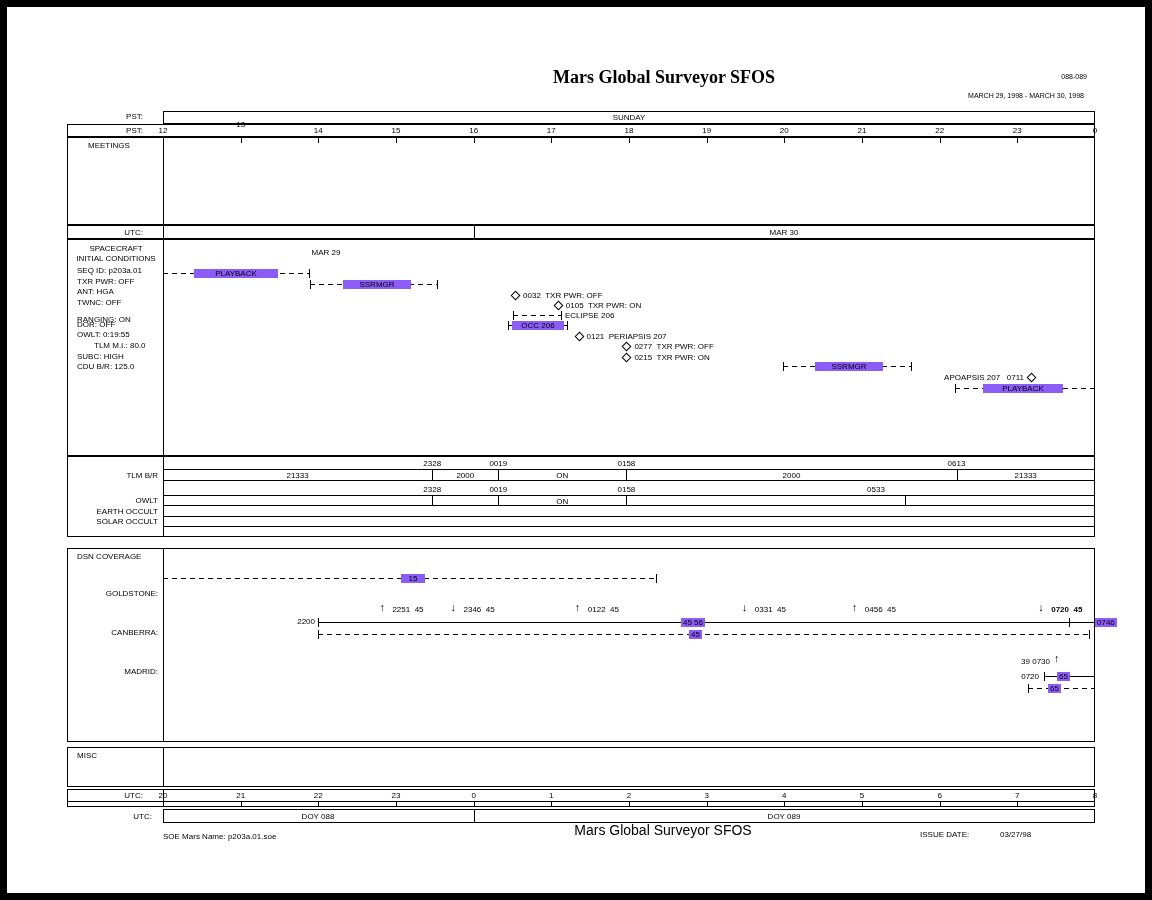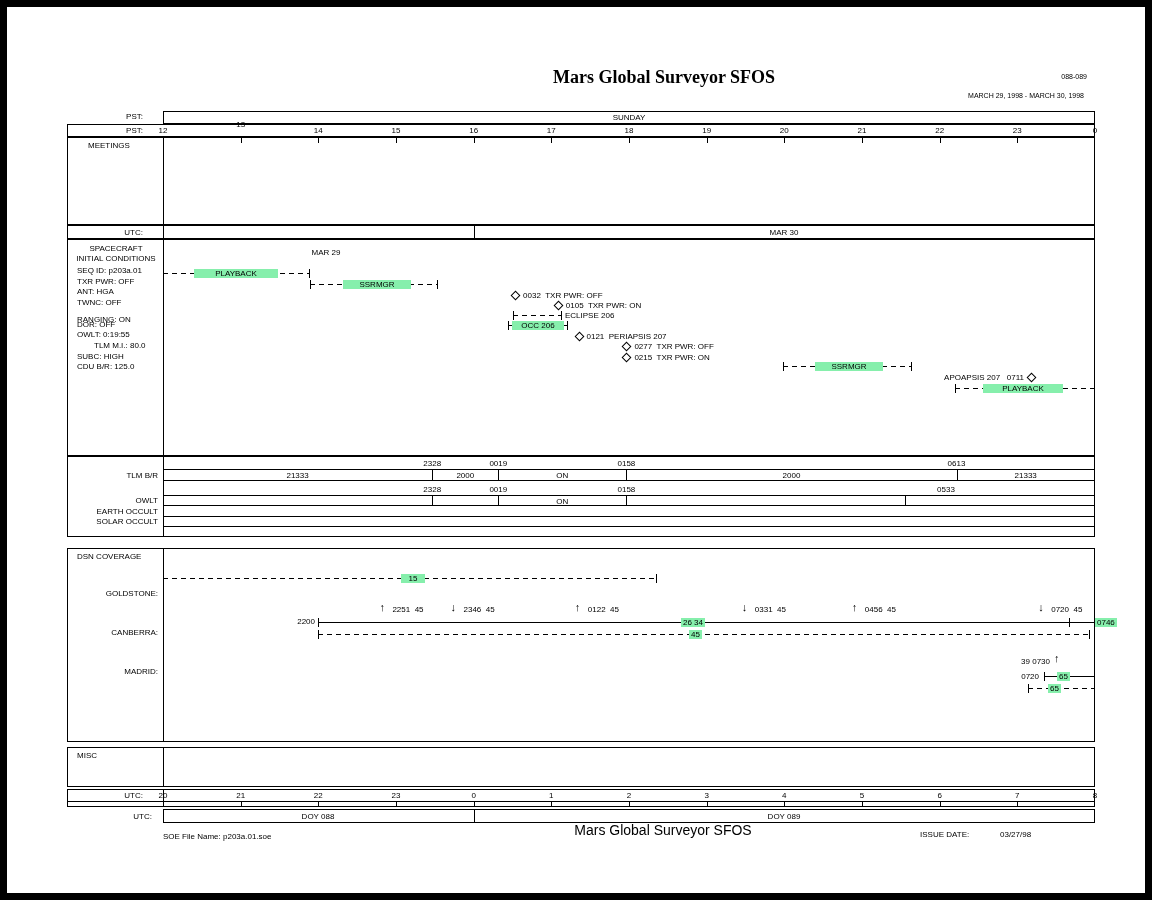--- a/index.html
+++ b/index.html
@@ -9,21 +9,21 @@
     box-shadow:inset 0 0 0 7px #000;overflow:hidden;
   }
   .t{position:absolute;font-size:8px;line-height:9px;white-space:pre;}
   .tc{text-align:center;}
   .tr{text-align:right;}
   .sm{font-size:7px;}
   .box{position:absolute;border:1px solid #000;box-sizing:border-box;background:transparent;}
   .hl{position:absolute;height:1px;background:#000;}
   .vl{position:absolute;width:1px;background:#000;}
   .dash{position:absolute;height:1px;background:repeating-linear-gradient(90deg,#000 0 5px,transparent 5px 9px);}
-  .ll{position:absolute;font-size:8px;line-height:9px;background:#86efac;padding:0 2px;white-space:pre;}
+  .ll{position:absolute;font-size:8px;line-height:9px;background:#8b5cf6;padding:0 2px;white-space:pre;}
   .diamond{position:absolute;width:5px;height:5px;border:1px solid #000;background:#fff;transform:rotate(45deg);}
   .arrow{position:absolute;font-size:11px;line-height:11px;}
   .title{font-family:"Liberation Serif",serif;font-weight:bold;font-size:18px;line-height:20px;}
   .f14{font-size:14px;line-height:16px;}
 </style>
 </head>
 <body>
 
 <div id="canvas">
 
@@ -103,21 +103,21 @@
   <div class="t tr" style="left:60px;top:667px;width:98px;">MADRID:</div>
 
   <div class="dash" style="left:163px;top:578px;width:494px;"></div>
   <div class="vl" style="left:656px;top:574px;height:9px;"></div>
   <div class="ll tc" style="left:401px;top:574px;width:20px;">15</div>
 
   <div class="t tr" style="left:275px;top:617px;width:40px;">2200</div>
   <div class="hl" style="left:318px;top:622px;width:777px;"></div>
   <div class="vl" style="left:318px;top:618px;height:9px;"></div>
   <div class="vl" style="left:1069px;top:618px;height:9px;"></div>
-  <div class="ll" style="left:681px;top:618px;">26 34</div>
+  <div class="ll" style="left:681px;top:618px;">45 56</div>
   <div class="ll" style="left:1070px;top:618px;margin-left:25px;">0746</div>
   <div class="dash" style="left:318px;top:634px;width:772px;"></div>
   <div class="vl" style="left:318px;top:630px;height:9px;"></div>
   <div class="vl" style="left:1089px;top:630px;height:9px;"></div>
   <div class="ll" style="left:689px;top:630px;">45</div>
 
   <div class="t tr" style="left:990px;top:657px;width:60px;">39 0730</div>
   <div class="arrow" style="left:1054px;top:653px;">↑</div>
   <div class="t tr" style="left:999px;top:672px;width:40px;">0720</div>
   <div class="vl" style="left:1044px;top:672px;height:9px;"></div>
@@ -135,21 +135,21 @@
   <div class="hl" style="left:67px;top:801px;width:1028px;"></div>
   <div class="vl" style="left:163px;top:789px;height:18px;"></div>
   <div class="t tr" style="left:103px;top:791px;width:40px;">UTC:</div>
 
   <div class="box" style="left:163px;top:809px;width:932px;height:14px;"></div>
   <div class="vl" style="left:474px;top:809px;height:14px;"></div>
   <div class="t tr" style="left:110px;top:812px;width:42px;">UTC:</div>
   <div class="t tc" style="left:238px;top:812px;width:160px;">DOY 088</div>
   <div class="t tc" style="left:704px;top:812px;width:160px;">DOY 089</div>
 
-  <div class="t" style="left:163px;top:832px;">SOE File Name: p203a.01.soe</div>
+  <div class="t" style="left:163px;top:832px;">SOE Mars Name: p203a.01.soe</div>
   <div class="t tc f14" style="left:513px;top:822px;width:300px;">Mars Global Surveyor SFOS</div>
   <div class="t" style="left:920px;top:830px;">ISSUE DATE:</div>
   <div class="t" style="left:1000px;top:830px;">03/27/98</div>
 
 <div class="t tc" style="left: 150px; top: 126px; width: 26px;">12</div>
     <div class="t tc" style="left: 227.7px; top: 120px; width: 26px;">13</div>
     <div class="vl" style="left: 240.7px; top: 137px; height: 6px;"></div>
     <div class="t tc" style="left: 305.3px; top: 126px; width: 26px;">14</div>
     <div class="vl" style="left: 318.3px; top: 137px; height: 6px;"></div>
     <div class="t tc" style="left: 383px; top: 126px; width: 26px;">15</div>
@@ -227,28 +227,28 @@
     <div class="t tc" style="left: 440.3px; top: 471px; width: 50px;">2000</div>
     <div class="t tc" style="left: 537.3px; top: 471px; width: 50px;">ON</div>
     <div class="t tc" style="left: 766.5px; top: 471px; width: 50px;">2000</div>
     <div class="t tc" style="left: 1000.7px; top: 471px; width: 50px;">21333</div>
     <div class="t tc" style="left: 417.2px; top: 485px; width: 30px;">2328</div>
     <div class="vl" style="left: 432.2px; top: 495px; height: 11px;"></div>
     <div class="t tc" style="left: 483.3px; top: 485px; width: 30px;">0019</div>
     <div class="vl" style="left: 498.3px; top: 495px; height: 11px;"></div>
     <div class="t tc" style="left: 611.4px; top: 485px; width: 30px;">0158</div>
     <div class="vl" style="left: 626.4px; top: 495px; height: 11px;"></div>
-    <div class="t tc" style="left: 931px; top: 485px; width: 30px; text-align: center;">0533</div>
+    <div class="t tc" style="left: 861px; top: 485px; width: 30px; text-align: center;">0533</div>
     <div class="vl" style="left: 904.7px; top: 495px; height: 11px;"></div>
     <div class="t tc" style="left: 537.3px; top: 497px; width: 50px;">ON</div>
     <div class="arrow" style="left: 379.4px; top: 602px;">↑</div>
     <div class="t" style="left: 392.4px; top: 605px;">2251  45</div>
     <div class="arrow" style="left: 450.5px; top: 602px;">↓</div>
     <div class="t" style="left: 463.5px; top: 605px;">2346  45</div>
     <div class="arrow" style="left: 574.8px; top: 602px;">↑</div>
     <div class="t" style="left: 587.8px; top: 605px;">0122  45</div>
     <div class="arrow" style="left: 741.8px; top: 602px;">↓</div>
     <div class="t" style="left: 754.8px; top: 605px;">0331  45</div>
     <div class="arrow" style="left: 851.8px; top: 602px;">↑</div>
     <div class="t" style="left: 864.8px; top: 605px;">0456  45</div>
     <div class="arrow" style="left: 1038.2px; top: 602px;">↓</div>
-    <div class="t" style="left: 1051.2px; top: 605px;">0720  45</div>
+    <div class="t" style="left: 1051.2px; top: 605px; font-weight: bold;">0720  45</div>
   </div>
 
 </body></html>

